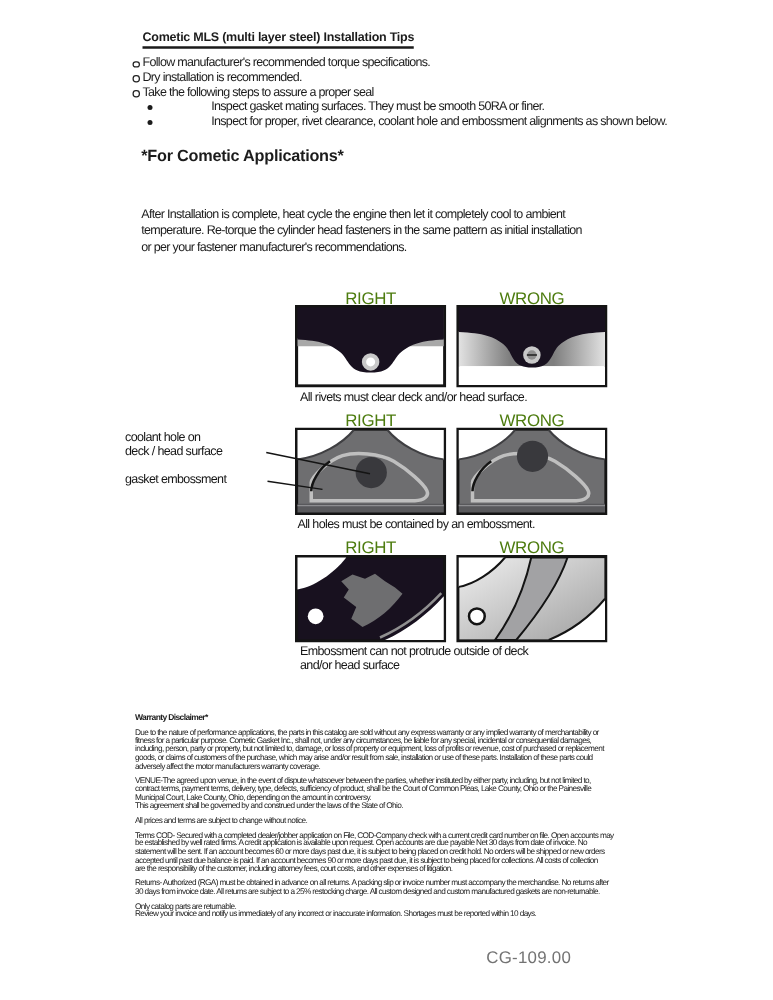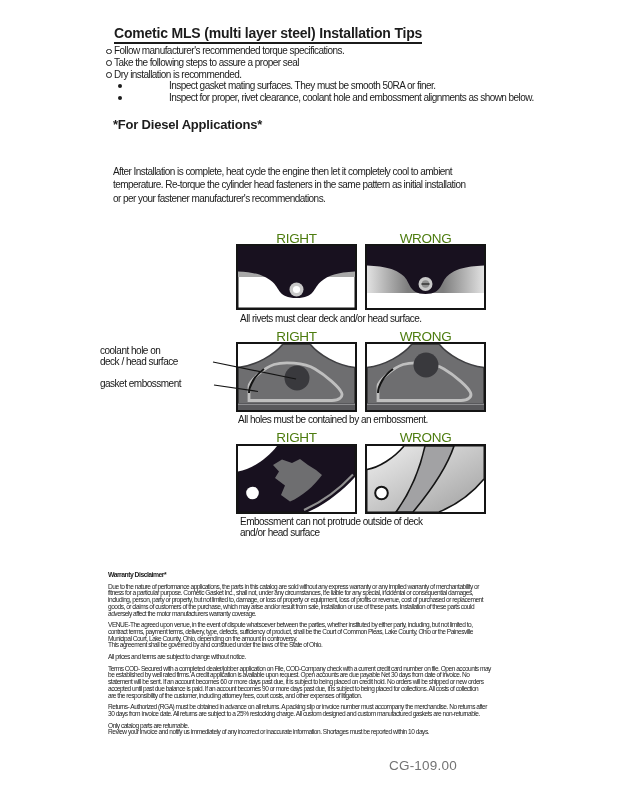--- a/index.html
+++ b/index.html
@@ -5,21 +5,21 @@
   html,body{margin:0;padding:0;background:#ffffff;}
   #page{
     position:relative;width:618px;height:800px;background:#ffffff;overflow:hidden;
     font-family:"Liberation Sans", sans-serif;color:#1c1c1c;
   }
   .abs{position:absolute;}
   .pre{white-space:pre-line;}
   .nowrap{white-space:nowrap;}
 
   .title{
-    left:114px;top:25px;font-size:14px;font-weight:bold;letter-spacing:-0.2px;
+    left:114px;top:25px;font-size:10px;font-weight:bold;letter-spacing:-0.2px;
     border-bottom:2px solid #1b1b1b;padding-bottom:1px;
   }
   .body-text{font-size:10px;letter-spacing:-0.55px;line-height:13.3px;}
   .bullets{left:106px;top:45px;line-height:11.8px;font-size:10px;letter-spacing:-0.55px;}
   .b-row{display:flex;align-items:flex-start;}
   .b-row.sub{margin-left:11px;gap:44px;}
   .marker{flex:0 0 8px;position:relative;height:11.8px;}
   .marker .circ{
     position:absolute;left:0;top:3.6px;width:3.6px;height:3.6px;border:1px solid #222;border-radius:50%;
   }
@@ -60,43 +60,43 @@
     <div class="b-row">
       <span class="marker">
           <span class="circ"></span>
         </span>
       <span class="nowrap">Follow manufacturer's recommended torque specifications.</span>
     </div>
     <div class="b-row">
       <span class="marker">
           <span class="circ"></span>
         </span>
+      <span class="nowrap">Dry installation is recommended.</span>
+    </div>
+    <div class="b-row">
+      <span class="marker">
+          <span class="circ"></span>
+        </span>
       <span class="nowrap">Take the following steps to assure a proper seal</span>
     </div>
-    <div class="b-row">
-      <span class="marker">
-          <span class="circ"></span>
-        </span>
-      <span class="nowrap">Dry installation is recommended.</span>
-    </div>
     <div class="b-row sub">
       <span class="marker">
           <span class="dot"></span>
         </span>
       <span class="nowrap">Inspect gasket mating surfaces.  They must be smooth 50RA or finer.</span>
     </div>
     <div class="b-row sub">
       <span class="marker">
           <span class="dot"></span>
         </span>
       <span class="nowrap">Inspect for proper, rivet clearance, coolant hole and embossment alignments as shown below.</span>
     </div>
   </div>
 
-  <div class="abs h2">*For Diesel Applications*</div>
+  <div class="abs h2">*For Cometic Applications*</div>
   <div class="abs body-text pre p2">After Installation is complete, heat cycle the engine then let it completely cool to ambient
 temperature. Re-torque the cylinder head fasteners in the same pattern as initial installation
 or per your fastener manufacturer's recommendations.</div>
 
   <div class="abs fig-labels" style="top:231px;">
     <span class="lab r">RIGHT</span>
     <span class="lab w">WRONG</span>
   </div>
   <div class="abs fig-row" style="top:244px;height:66px;">
     <svg class="right" width="121" height="66" viewBox="0 0 121 66">

